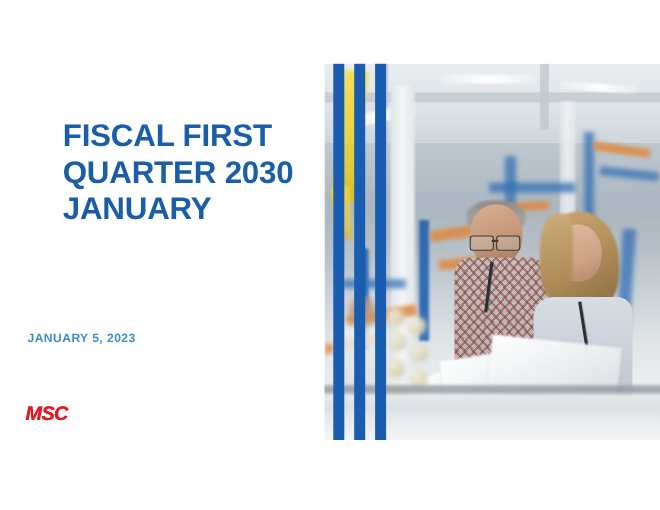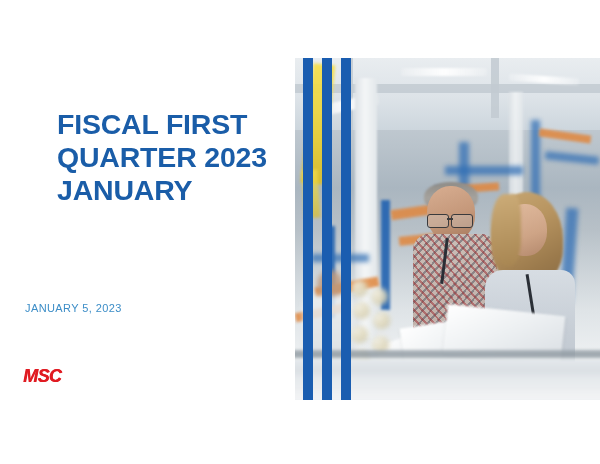--- a/index.html
+++ b/index.html
@@ -51,21 +51,21 @@
   }
 
   #date-block {
     position: absolute;
     left: 25px;
     top: 298px;
   }
   #date-text {
     font-family: "Liberation Sans", sans-serif;
     font-size: 11px;
-    font-weight: normal;
+    font-weight: bold;
     letter-spacing: 0.4px;
     color: #3C8DC7;
     white-space: nowrap;
   }
 
   
   #logo-block {
     position: absolute;
     left: 23px;
     top: 366px;
@@ -392,21 +392,21 @@
 </style>
 </head>
 <body>
 
 <div id="slide">
 
   <div id="left-panel">
 
     <div id="title-block">
       <span class="title-line">FISCAL FIRST</span>
-      <span class="title-line">QUARTER 2023</span>
+      <span class="title-line">QUARTER 2030</span>
       <span class="title-line">JANUARY</span>
     </div>
 
     <div id="date-block">
       <span id="date-text">JANUARY 5, 2023</span>
     </div>
 
     <div id="logo-block">
       <span id="logo-wordmark">MSC</span>
     </div>

